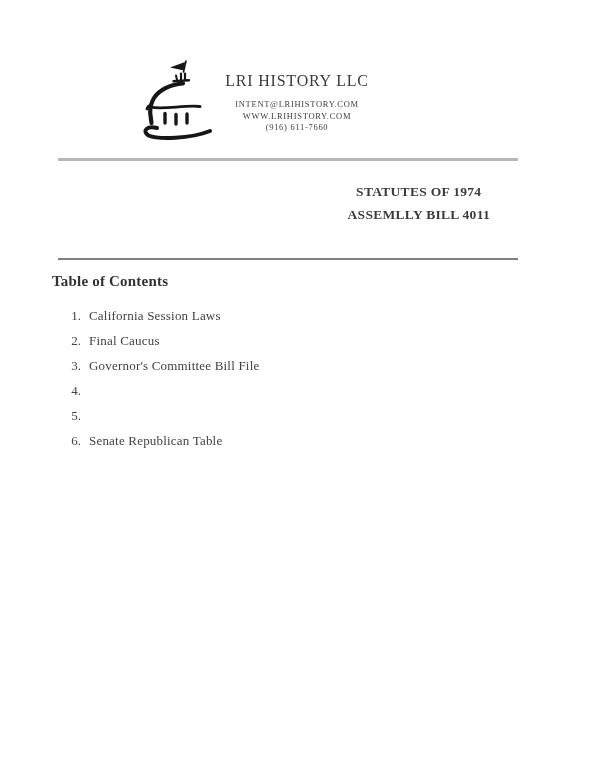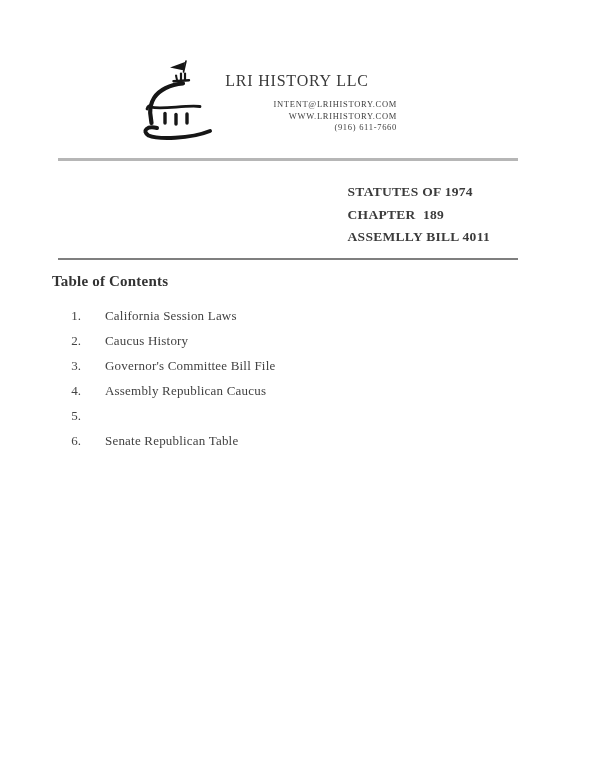--- a/index.html
+++ b/index.html
@@ -39,34 +39,33 @@
     color: #3a3a3a;
     margin-bottom: 9px;
     white-space: nowrap;
   }
   .contact {
     font-size: 8.5px;
     letter-spacing: 0.7px;
     line-height: 11.5px;
     color: #404040;
     white-space: nowrap;
-    text-align: right;
   }
 
   
   .rule { position: absolute; left: 58px; width: 460px; border: 0; margin: 0; padding: 0; }
   .rule-top { top: 158px; height: 2.5px; background: #b6b6b6; }
   .rule-bottom { top: 258px; height: 1.5px; background: #7f7f7f; }
 
   
   .reference {
     position: absolute;
     right: 110px;
     top: 181px;
-    text-align: left;
+    text-align: center;
   }
   .ref-line {
     font-size: 13.5px;
     font-weight: bold;
     line-height: 22.5px;
     color: #3b3b3b;
     letter-spacing: 0.3px;
     white-space: pre;
   }
 
@@ -94,21 +93,21 @@
     line-height: 25px;
   }
   .toc-num {
     width: 12px;
     text-align: right;
     font-size: 13px;
     color: #444444;
     flex: 0 0 auto;
   }
   .toc-label {
-    margin-left: 24px;
+    margin-left: 8px;
     font-size: 13px;
     letter-spacing: 0.2px;
     color: #424242;
     white-space: nowrap;
   }
 </style>
 </head>
 <body>
 
 <div class="page">
@@ -142,44 +141,42 @@
       <div class="contact">INTENT@LRIHISTORY.COM</div>
       <div class="contact">WWW.LRIHISTORY.COM</div>
       <div class="contact">(916) 611-7660</div>
     </div>
   </header>
 
   <hr class="rule rule-top">
 
   <div class="reference">
     <div class="ref-line">STATUTES OF 1974</div>
-    <div class="ref-line">CHAPTER  189</div>
     <div class="ref-line">ASSEMLLY BILL 4011</div>
   </div>
 
   <hr class="rule rule-bottom">
 
   <h2 class="toc-heading">Table of Contents</h2>
 
   <div class="toc-list">
     <div class="toc-row">
       <span class="toc-num">1.</span>
       <span class="toc-label">California Session Laws</span>
     </div>
     <div class="toc-row">
       <span class="toc-num">2.</span>
-      <span class="toc-label">Caucus History</span>
+      <span class="toc-label">Final Caucus</span>
     </div>
     <div class="toc-row">
       <span class="toc-num">3.</span>
       <span class="toc-label">Governor's Committee Bill File</span>
     </div>
     <div class="toc-row">
       <span class="toc-num">4.</span>
-      <span class="toc-label">Assembly Republican Caucus</span>
     </div>
     <div class="toc-row">
       <span class="toc-num">5.</span>
     </div>
     <div class="toc-row">
       <span class="toc-num">6.</span>
       <span class="toc-label">Senate Republican Table</span>
     </div>
   </div>
 

